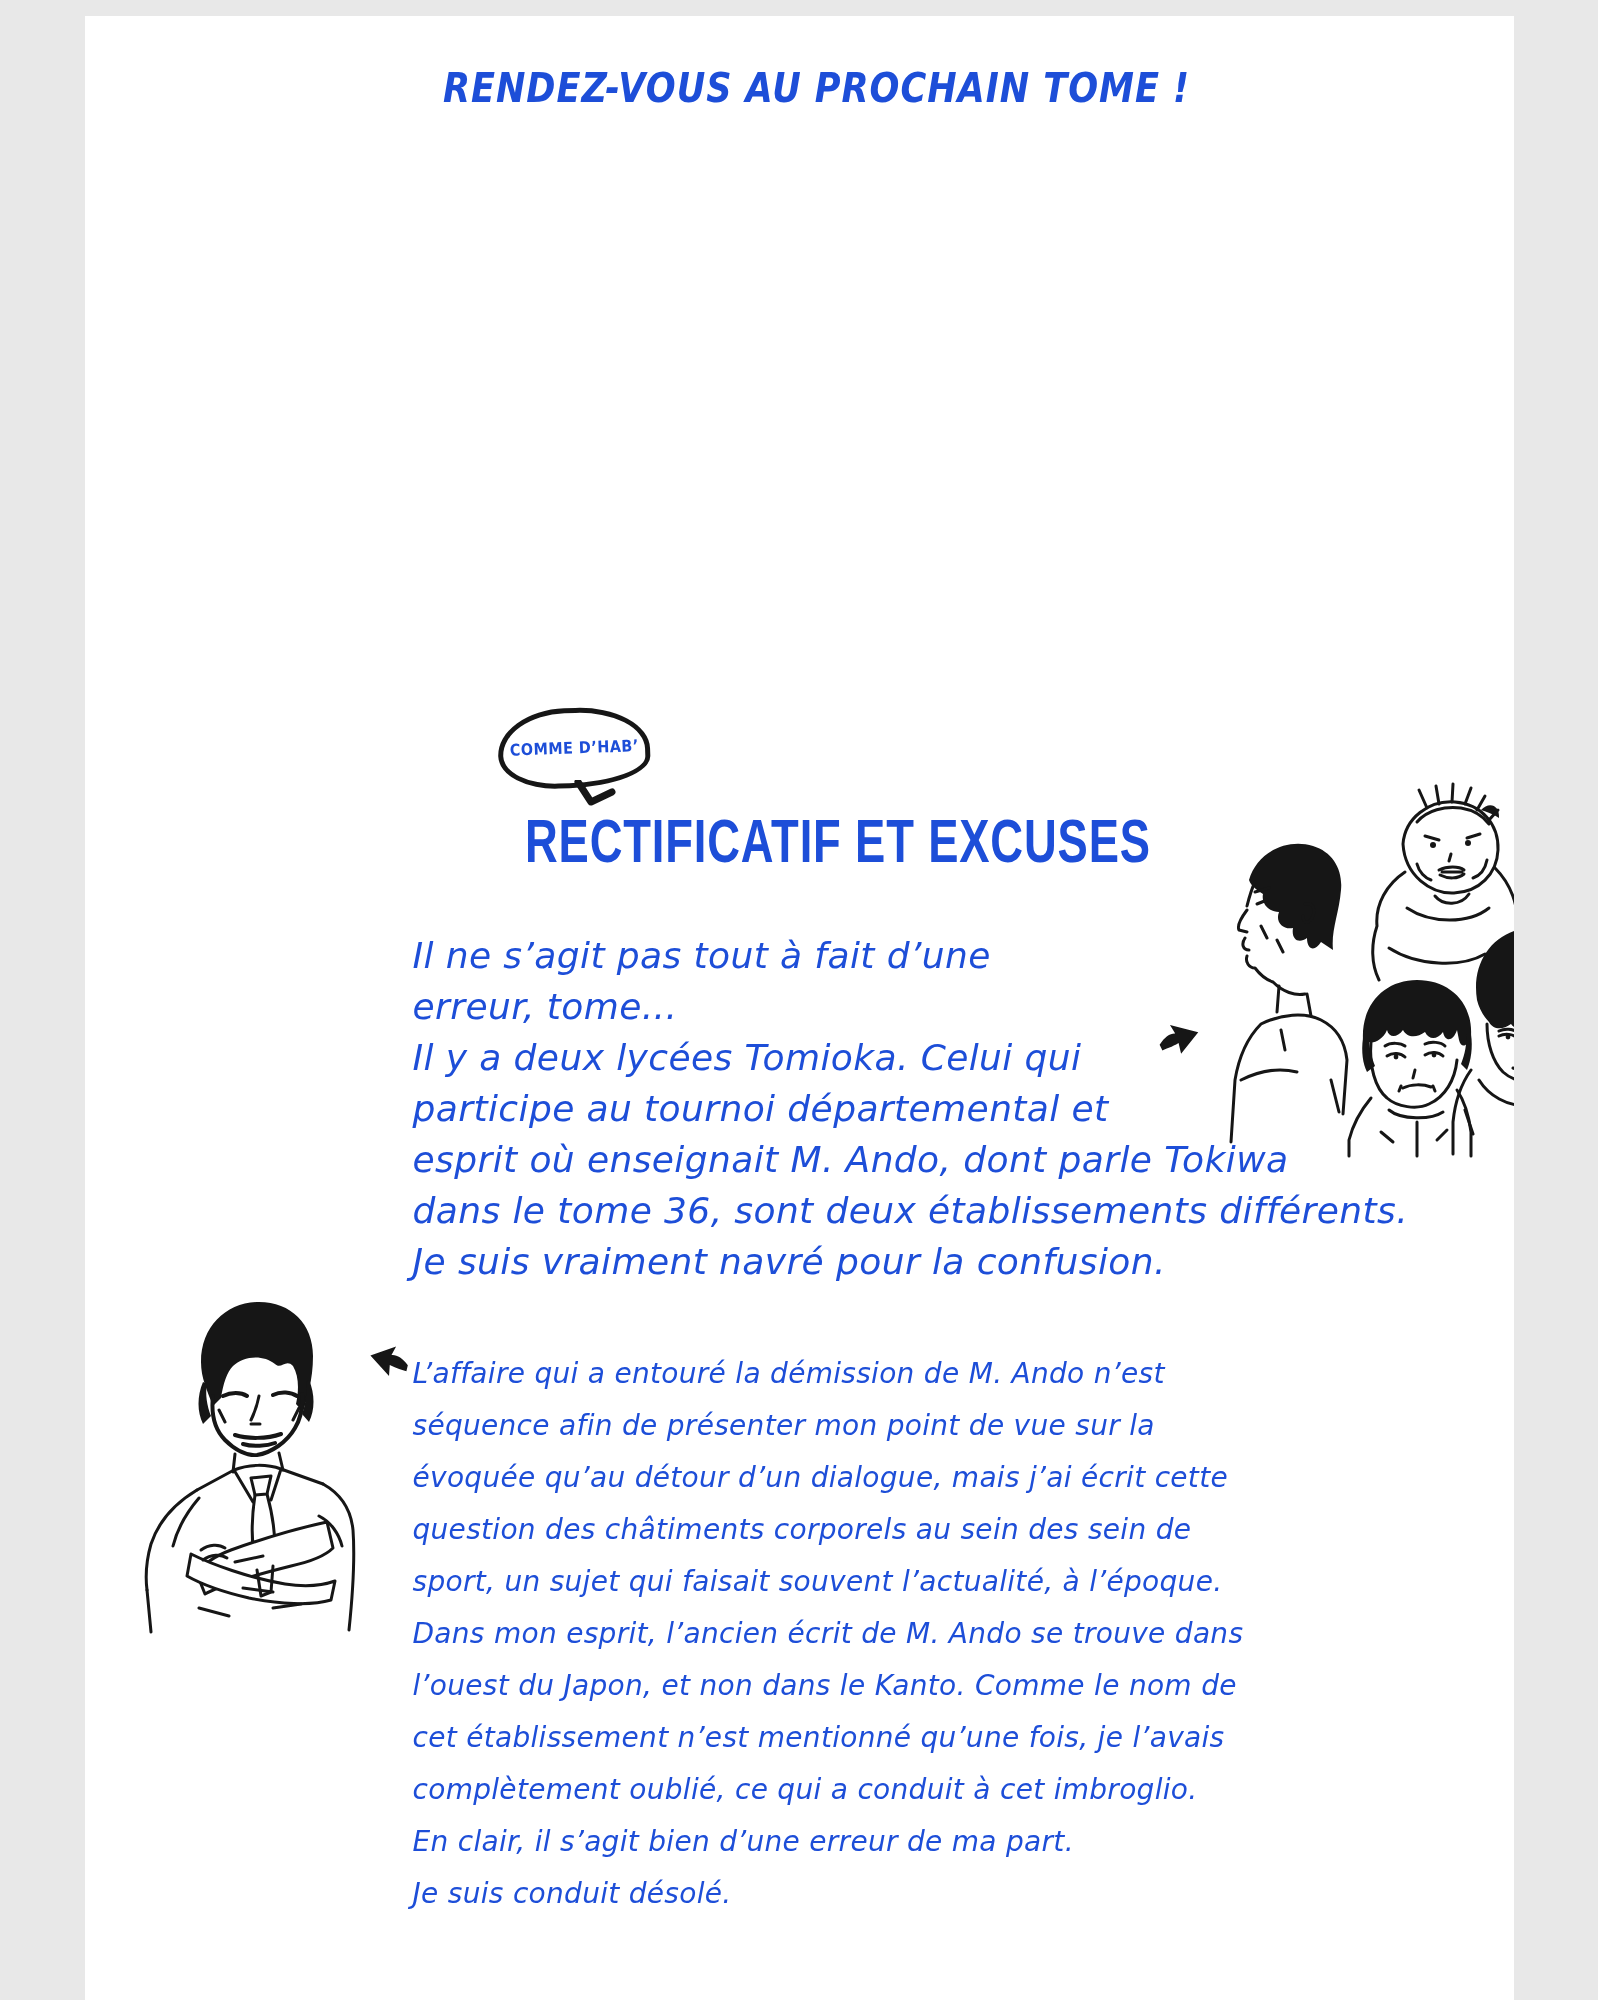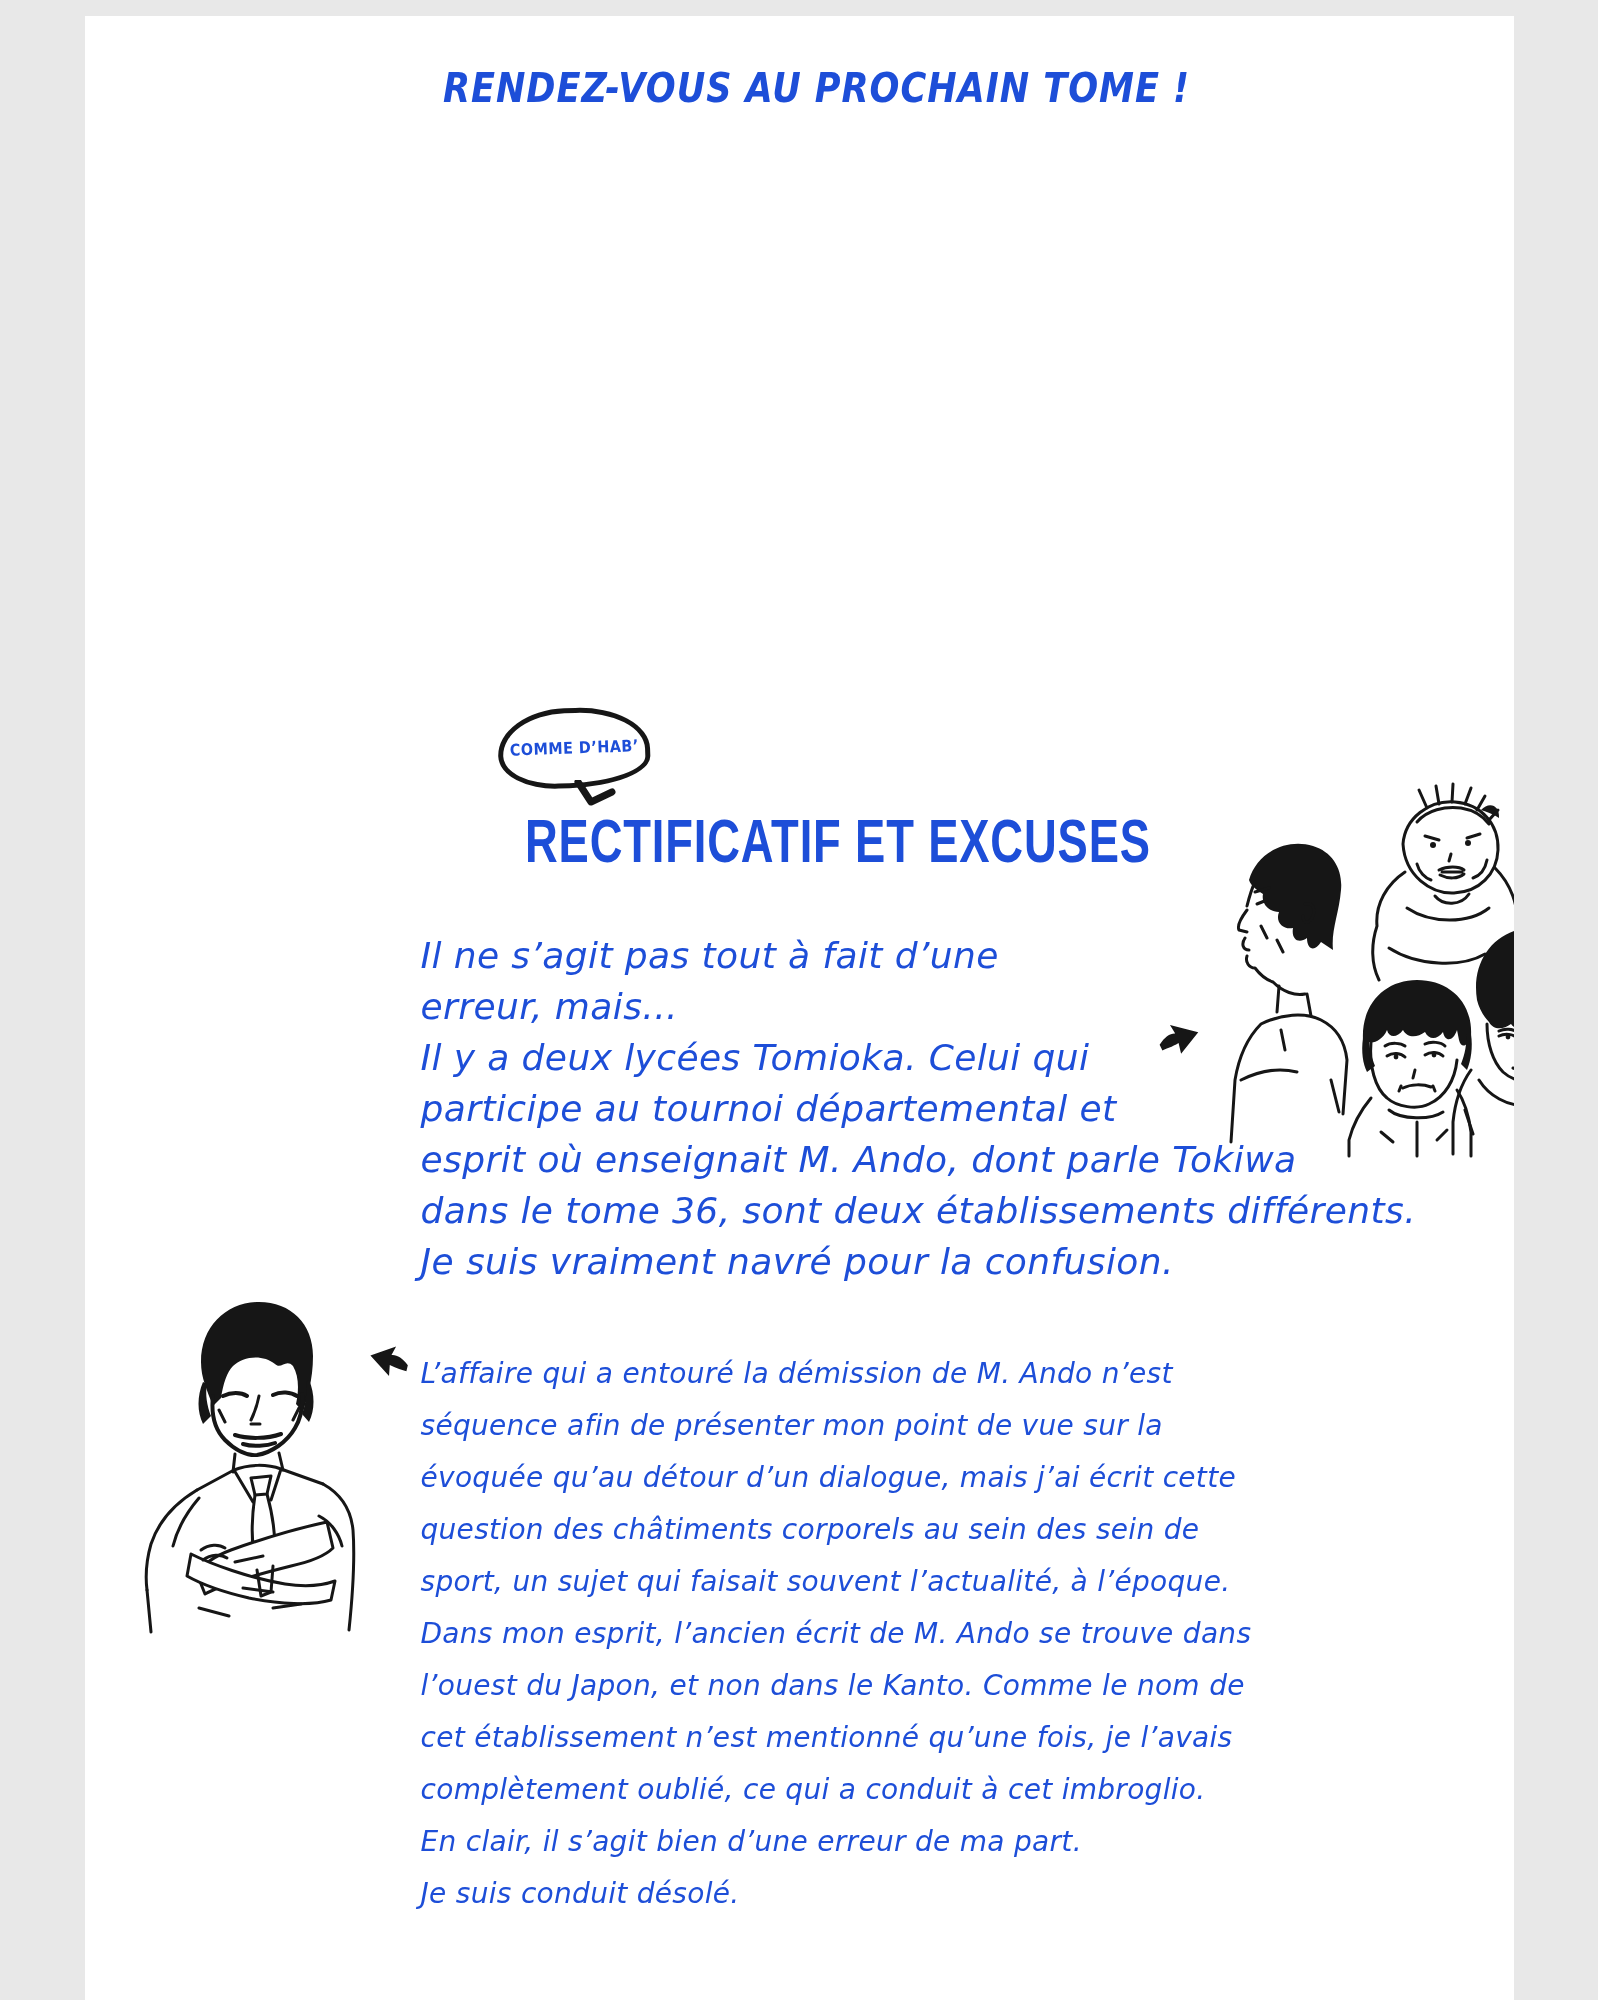--- a/index.html
+++ b/index.html
@@ -29,21 +29,21 @@
     white-space:nowrap; transform:scale(0.96,1.08);
   }
   .bubble-tail { position:absolute; left:487px; top:764px; }
   .heading {
     position:absolute; left:440px; top:790px;
     font-family:"Liberation Sans", sans-serif;
     font-size:54px; font-weight:bold; white-space:nowrap;
     letter-spacing:1px;
     transform:scale(0.84,1.12); transform-origin:left top;
   }
-  .para { position:absolute; left:336px; font-style:italic; }
+  .para { position:absolute; left:328px; font-style:italic; }
   .para .line { white-space:nowrap; }
   .para-intro { top:914px; font-size:36px; line-height:51px; letter-spacing:0.4px; }
   .para-details { top:1332px; font-size:28px; line-height:52px; letter-spacing:0.3px; }
   .arrow { position:absolute; }
   .arrow-right { left:1070px; top:1002px; transform:rotate(-8deg); }
   .arrow-left  { left:283px;  top:1326px; transform:rotate(4deg); }
   .illo { position:absolute; }
   .illo-group { left:1136px; top:764px; }
   .illo-man   { left:54px;  top:1276px; }
   svg .ink { stroke:#161616; stroke-width:3; fill:none;
@@ -66,21 +66,21 @@
     <span class="bubble-text">COMME D’HAB’</span>
   </div>
   <svg class="bubble-tail" width="46" height="30" viewBox="0 0 46 30">
     <path class="ink" style="stroke-width:7" d="M6,2 L19,22 L40,12"></path>
   </svg>
 
   <div class="heading">RECTIFICATIF ET EXCUSES</div>
 
   <div class="para para-intro">
     <div class="line">Il ne s’agit pas tout à fait d’une</div>
-    <div class="line">erreur, mais...</div>
+    <div class="line">erreur, tome...</div>
     <div class="line">Il y a deux lycées Tomioka. Celui qui</div>
     <div class="line">participe au tournoi départemental et</div>
     <div class="line">esprit où enseignait M. Ando, dont parle Tokiwa</div>
     <div class="line">dans le tome 36, sont deux établissements différents.</div>
     <div class="line">Je suis vraiment navré pour la confusion.</div>
   </div>
 
   <div class="para para-details">
     <div class="line">L’affaire qui a entouré la démission de M. Ando n’est</div>
     <div class="line">séquence afin de présenter mon point de vue sur la</div>

